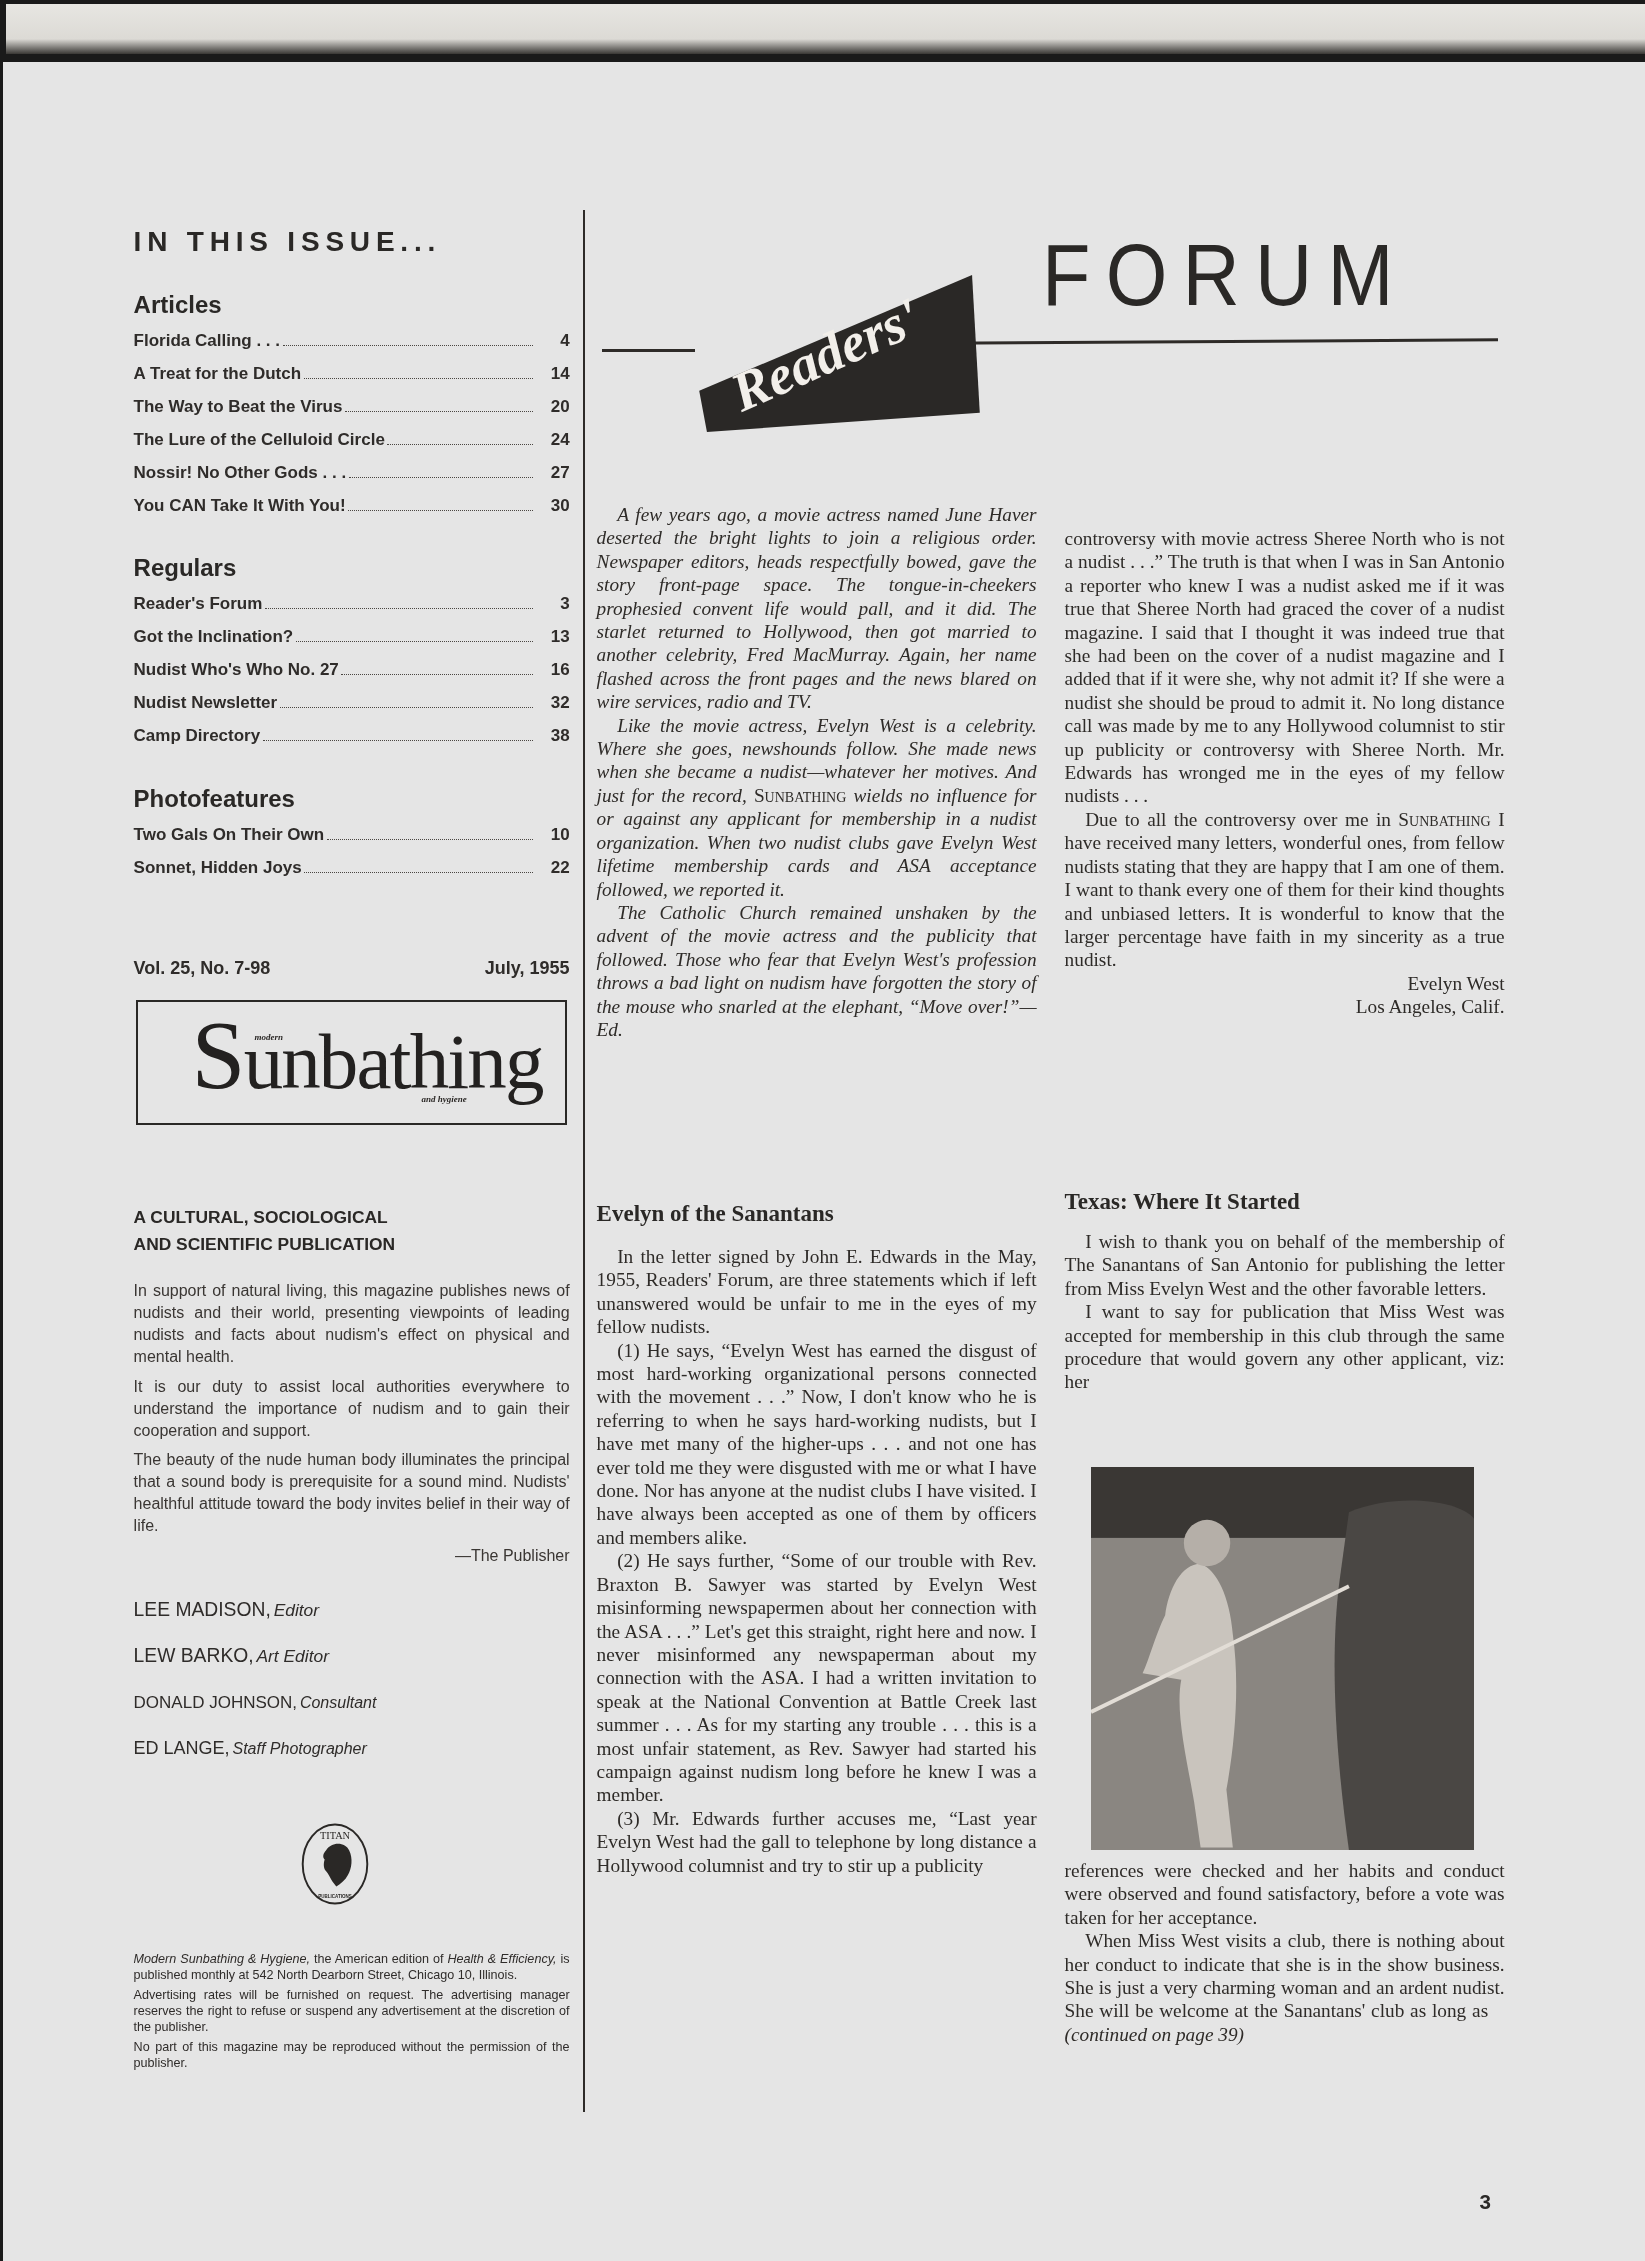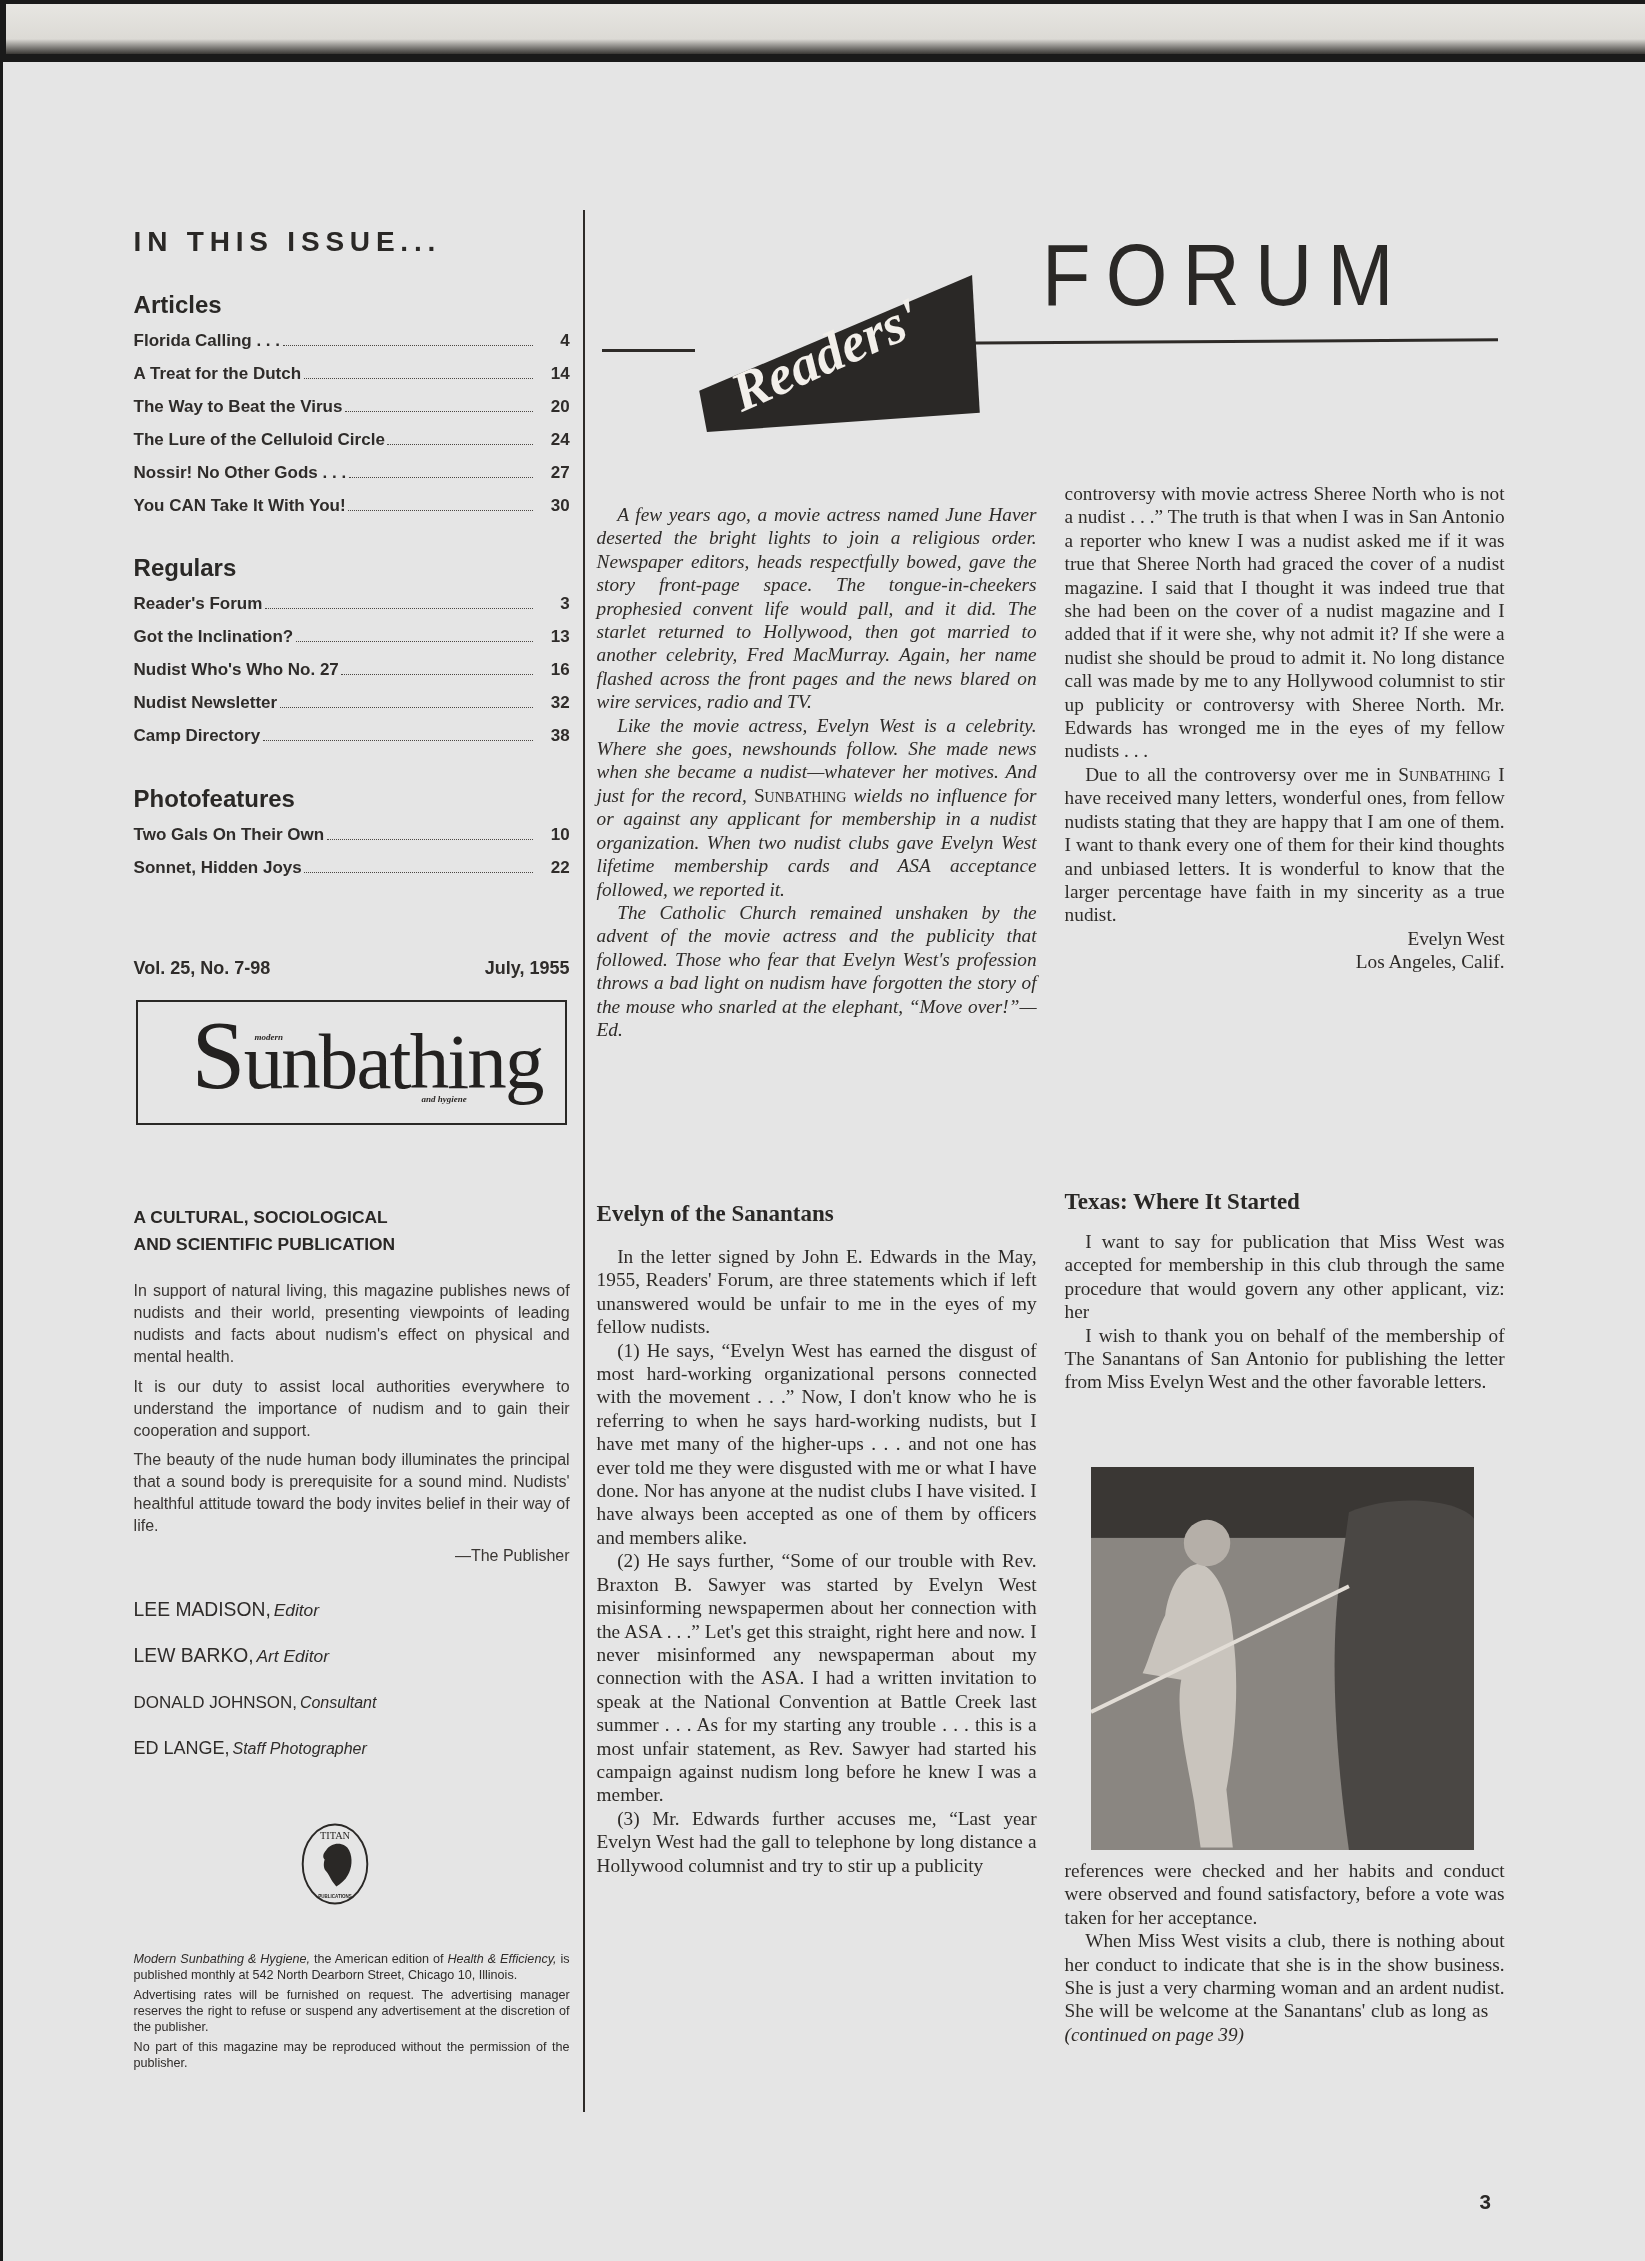--- a/index.html
+++ b/index.html
@@ -57,21 +57,21 @@
   .col { width:440px; font-size:19.3px; line-height:23.4px; text-align:justify; color:#2e2b28; }
   .col p { margin:0; text-indent:20.6px; }
   .col p.noindent { text-indent:0; }
   .col .it { font-style:italic; }
   .col .sc { font-variant:small-caps; font-style:normal; }
   .col h3 { margin:0; font-weight:700; font-size:23px; line-height:28px; text-align:left; color:#2a2826; }
   .col .right { text-align:right; text-indent:0; }
 
   .col-mid-a { left:594px; top:441px; }
   .col-mid-b { left:594px; top:1138px; }
-  .col-right-a { left:1062px; top:420px; }
+  .col-right-a { left:1062px; top:465px; }
   .col-right-b { left:1062px; top:1110px;margin-top:16px; }
   .col-right-c { left:1062px; top:1797px; }
 
   .photo { left:1088px; top:1405px; width:383px; height:383px; background:#6c6966; overflow:hidden; }
   .page-num { left:1477px; top:2128px; font-family:"Liberation Sans", sans-serif; font-weight:700; font-size:20.6px; color:#2a2826; }
 </style>
 </head>
 <body>
 
 <div class="scan-top"></div>
@@ -226,22 +226,22 @@
   <div class="abs col col-right-a">
     <p class="noindent">controversy with movie actress Sheree North who is not a nudist . . .” The truth is that when I was in San Antonio a reporter who knew I was a nudist asked me if it was true that Sheree North had graced the cover of a nudist magazine. I said that I thought it was indeed true that she had been on the cover of a nudist magazine and I added that if it were she, why not admit it? If she were a nudist she should be proud to admit it. No long distance call was made by me to any Hollywood columnist to stir up publicity or controversy with Sheree North. Mr. Edwards has wronged me in the eyes of my fellow nudists . . .</p>
     <p><span>Due to all the controversy over me in </span><span class="sc">Sunbathing</span><span> I have received many letters, wonderful ones, from fellow nudists stating that they are happy that I am one of them. I want to thank every one of them for their kind thoughts and unbiased letters. It is wonderful to know that the larger percentage have faith in my sincerity as a true nudist.</span></p>
     <p class="right">Evelyn West</p>
     <p class="right">Los Angeles, Calif.</p>
   </div>
 
   <div class="abs col col-right-b">
     <h3>Texas: Where It Started</h3>
     <div style="height:14px"></div>
+    <p>I wish to thank you on behalf of the membership of The Sanantans of San Antonio for publishing the letter from Miss Evelyn West and the other favorable letters.</p>
     <p>I want to say for publication that Miss West was accepted for membership in this club through the same procedure that would govern any other applicant, viz: her</p>
-    <p>I wish to thank you on behalf of the membership of The Sanantans of San Antonio for publishing the letter from Miss Evelyn West and the other favorable letters.</p>
   </div>
 
   <div class="abs photo">
     <svg width="383" height="383" viewBox="0 0 594 594">
       <rect width="594" height="594" fill="#77736f"></rect>
       <rect width="594" height="110" fill="#3a3734"></rect>
       <rect y="110" width="594" height="484" fill="#8a8681"></rect>
       <path d="M400 70 C470 40 570 50 594 80 L594 594 L400 594 C380 450 370 300 385 180 Z" fill="#4a4744"></path>
       <path d="M140 330 C130 380 150 460 160 520 L170 590 L220 590 L210 500 C225 420 230 330 220 260 C215 200 195 160 170 150 C140 150 120 190 115 230 C100 260 90 300 80 320 Z" fill="#c9c4bd"></path>
       <circle cx="180" cy="118" r="36" fill="#b5afa8"></circle>

